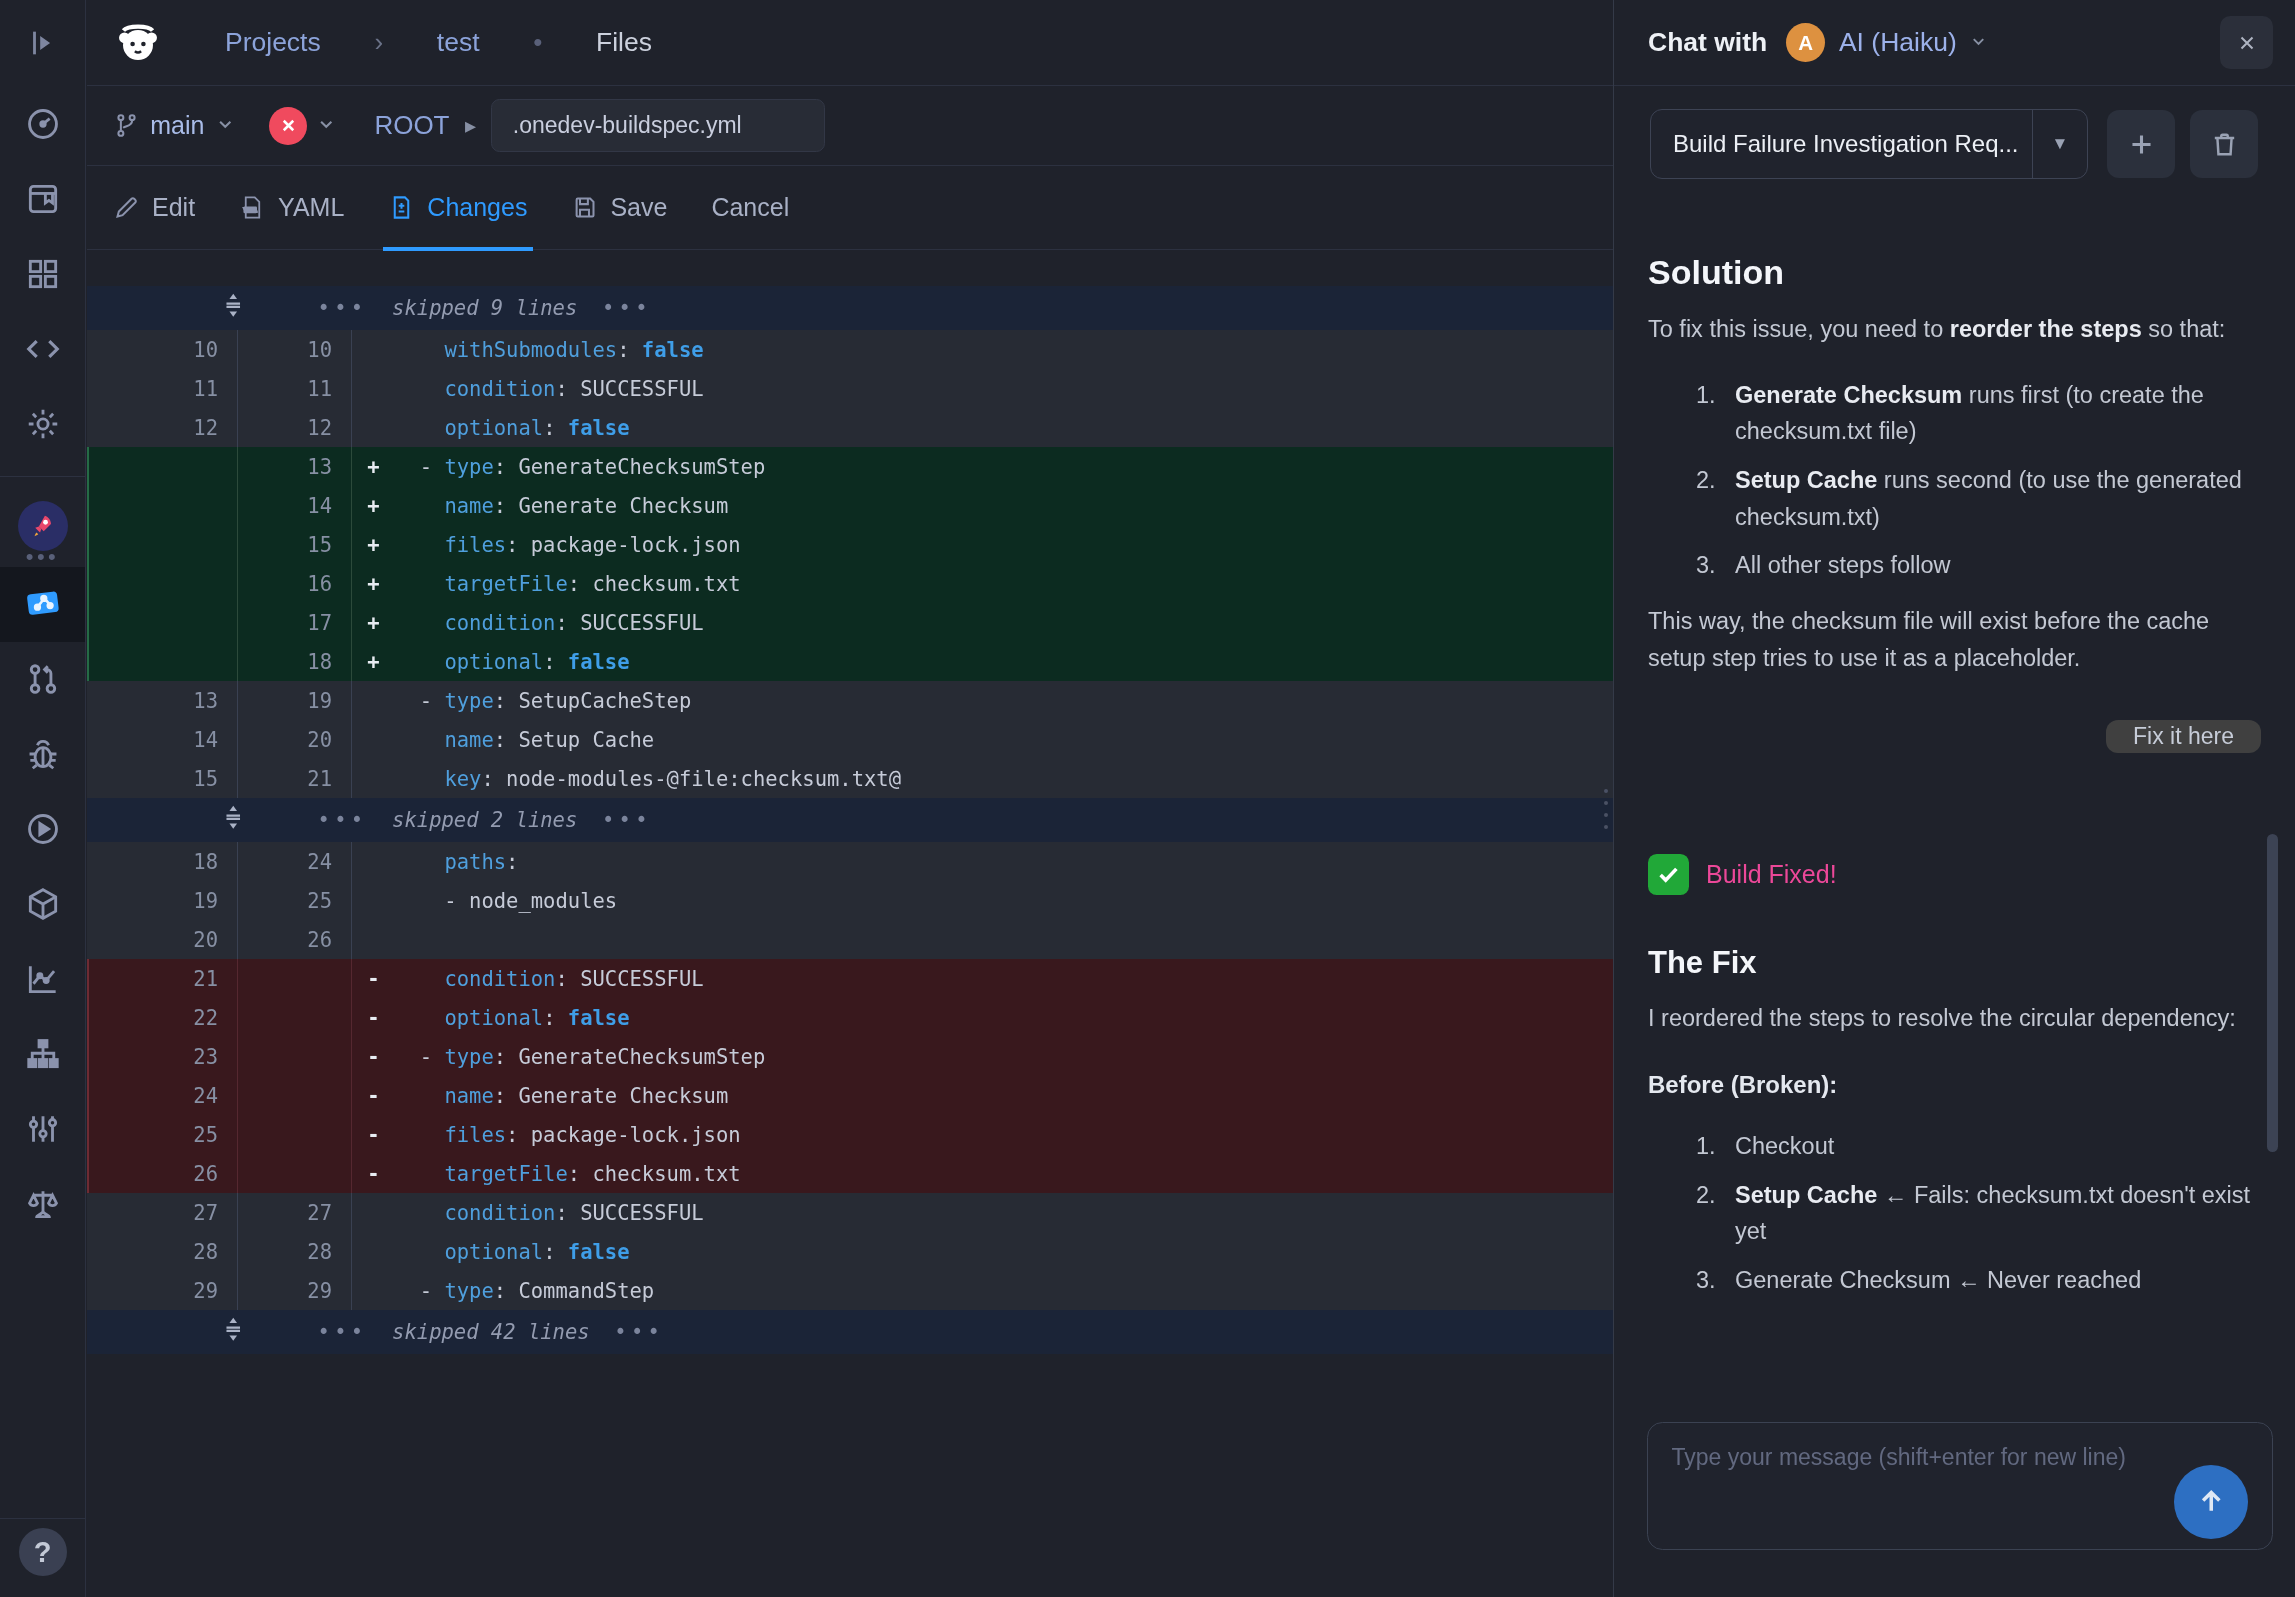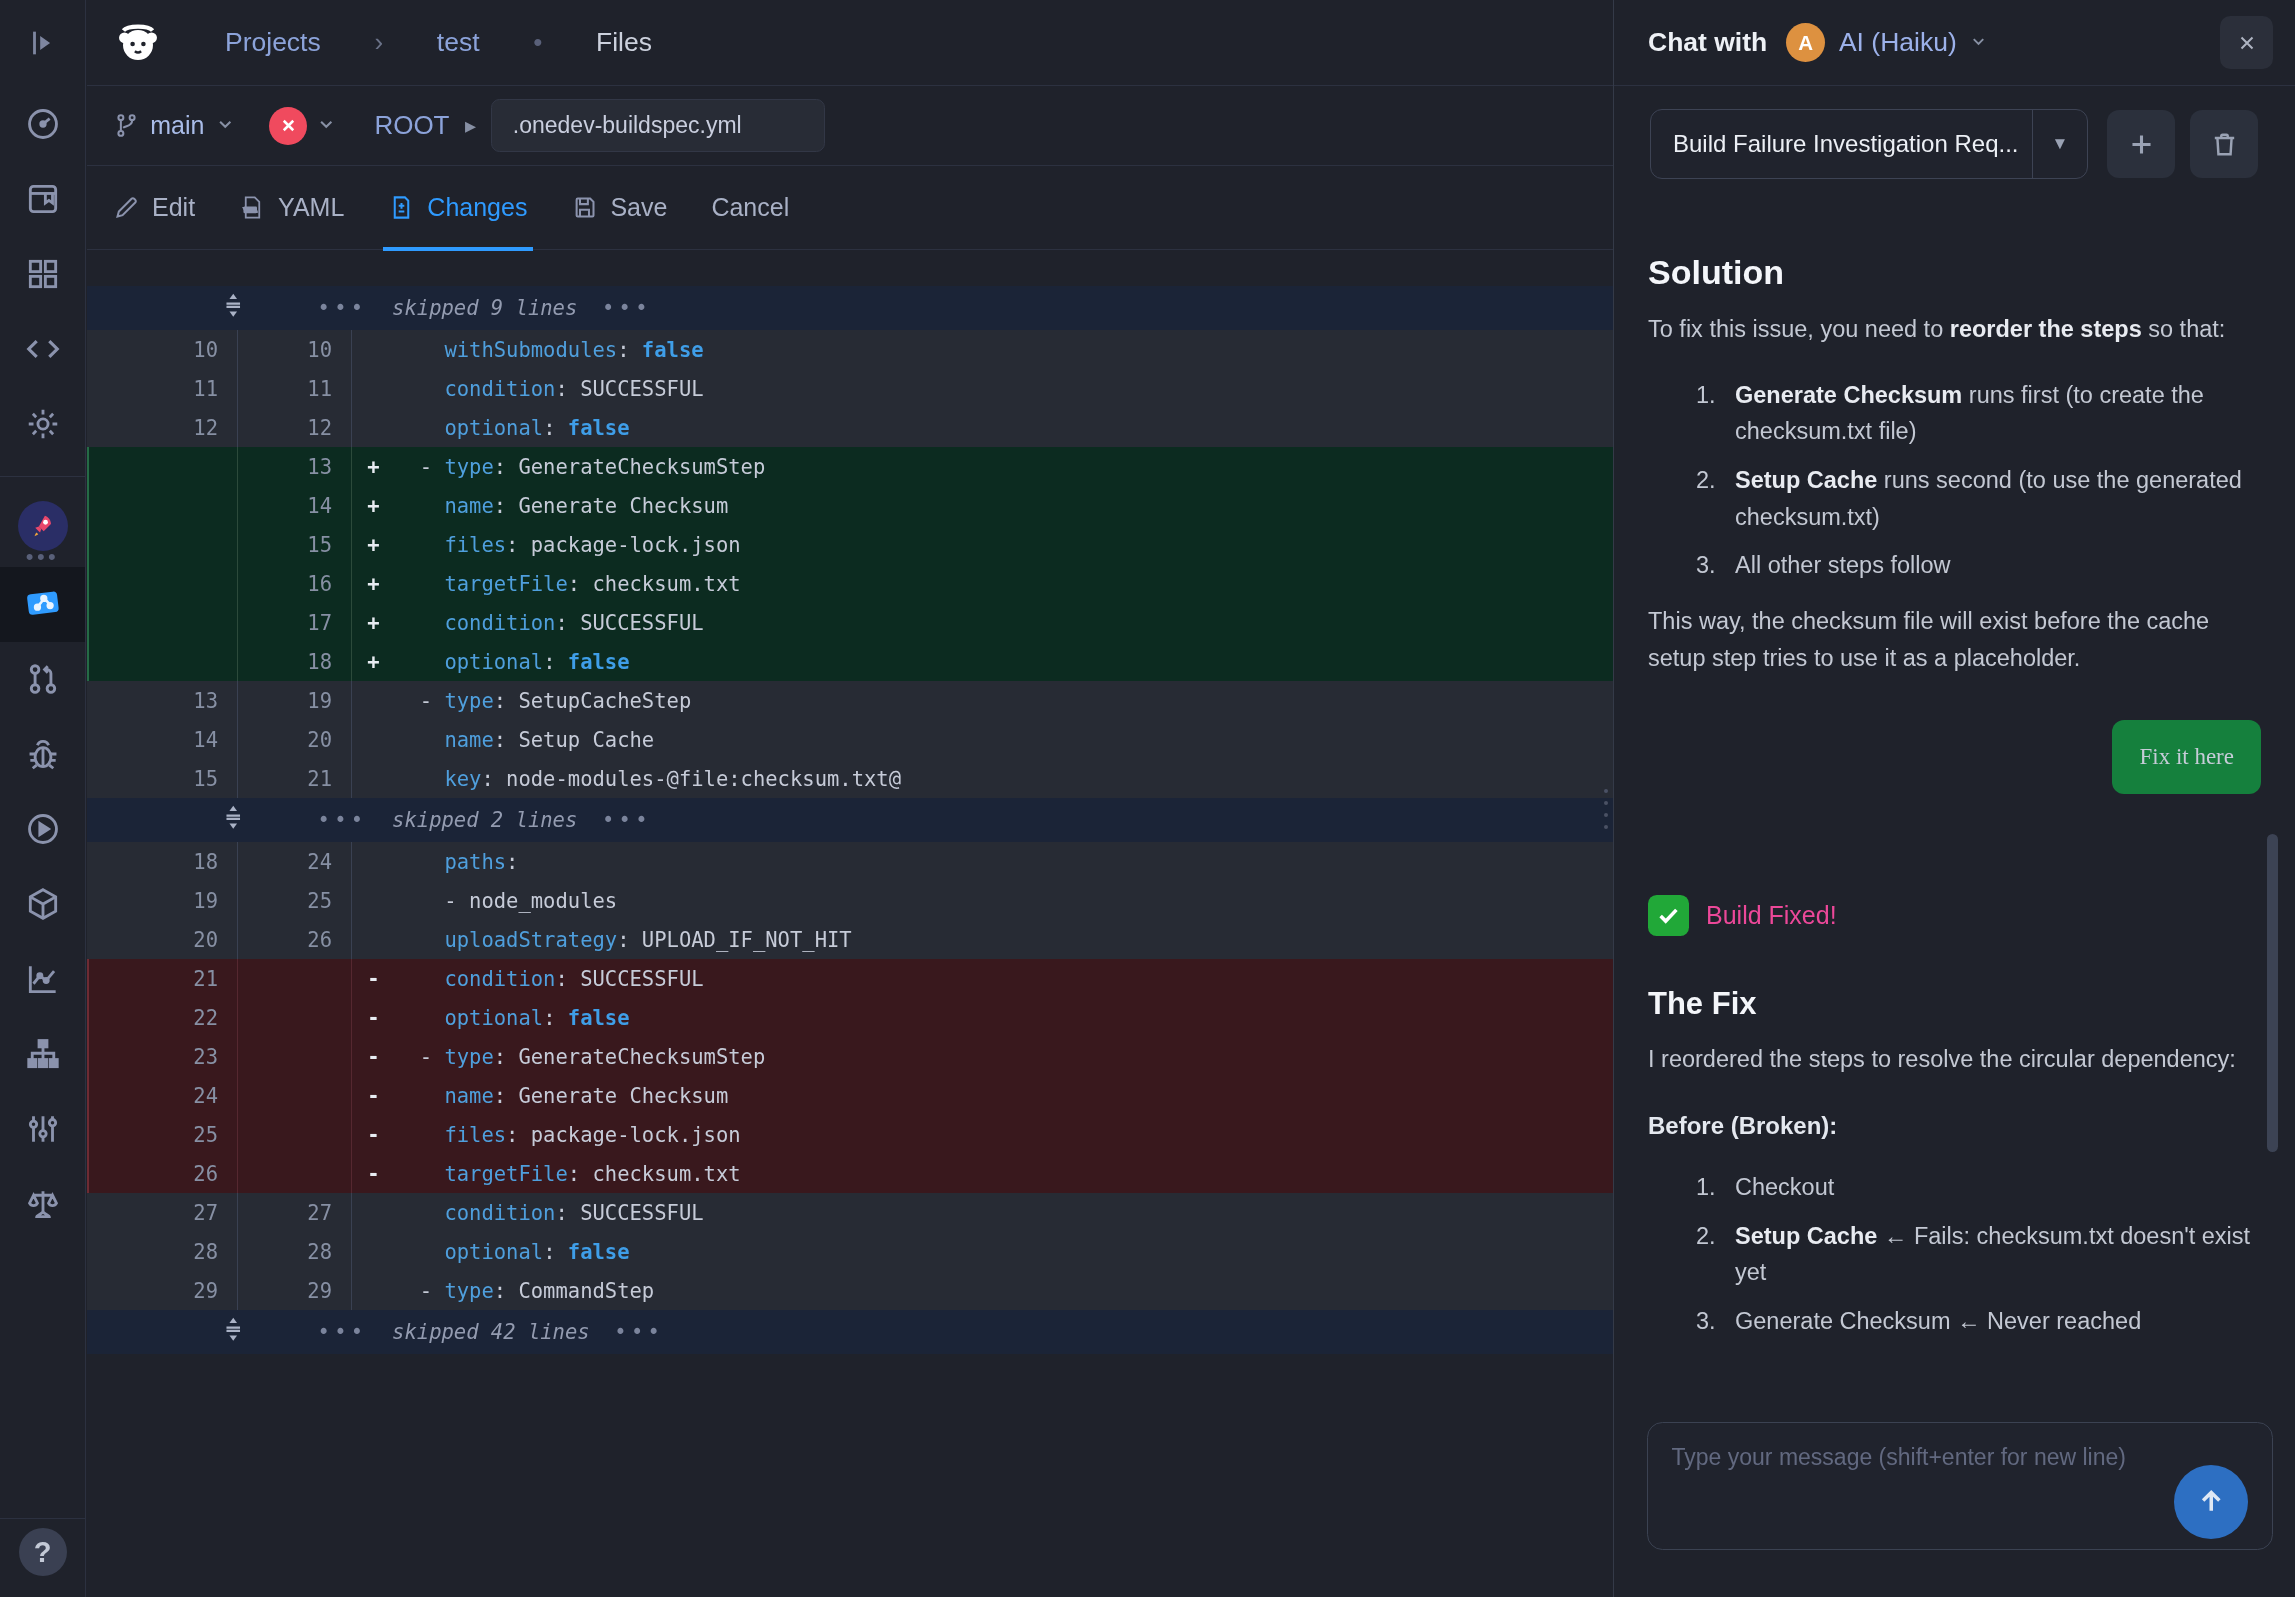--- a/index.html
+++ b/index.html
@@ -92,21 +92,21 @@
   .msg-h2 { font-size:34px; font-weight:800; color:#f4f6fa; margin:48px 0 12px; }
   .msg-h3 { font-size:31px; font-weight:800; color:#f4f6fa; margin:50px 0 8.6px; }
   .msg-p { font-size:23.5px; line-height:1.56; color:#c3c8d3; margin:19px 0; }
   .msg-p b, .ol-body b { color:#e8ebf1; font-weight:700; }
   .pbold { font-size:24px; font-weight:700; color:#e4e8ef; margin:34px 0 3.4px; }
   .msg-ol { margin:29px 0 5.1px; }
   .ol-item { display:flex; margin:12px 0; font-size:23.5px; line-height:1.56; color:#c3c8d3; }
   .ol-num { width:39px; margin-left:48px; flex:none; }
   .ol-body { flex:1; }
   .action-row { display:flex; justify-content:flex-end; margin:44px 0 0; }
-  .action-btn { background:#15803d; border-radius:12px; padding:24px 27px; font-size:23px; color:#c6ccd8; cursor:pointer;font-family:Liberation Serif, serif; }
+  .action-btn { background:#404040; border-radius:12px; padding:3px 27px; font-size:23px; color:#c6ccd8; cursor:pointer; }
   .h2check { display:flex; align-items:center; gap:17px; margin:101px 0 12px; }
   .h2check .txt { font-size:25px; font-weight:400; color:#ec4899; }
   .check-ic { width:41px; height:41px; border-radius:8.6px; background:#21a838; display:flex; align-items:center; justify-content:center; }
 
   #chat-scrollbar { position:absolute; right:17px; top:834px; width:11px; height:318px; border-radius:6px; background:#3c4354; cursor:pointer; }
   #drag-dots { position:absolute; left:1604px; top:789px; width:8.6px; display:flex; flex-direction:column; gap:7.7px; cursor:col-resize; }
   #drag-dots i { width:4.3px; height:4.3px; border-radius:50%; background:#4a5164; }
 
   #chat-input { position:absolute; left:32.5px; right:22px; bottom:48px; height:128px; border:1.7px solid #3b4252; border-radius:15.4px; background:#20232d; cursor:text; }
   #chat-input .ph { position:absolute; left:24px; top:20.5px; font-size:23px; color:#626980; }
@@ -467,21 +467,20 @@
         <div class="drow ctx">
           <div class="c-old">19</div>
           <div class="c-new">25</div>
           <div class="c-mark"></div>
           <div class="c-code"><span class="seg-p">    - node_modules</span></div>
         </div>
         <div class="drow ctx">
           <div class="c-old">20</div>
           <div class="c-new">26</div>
           <div class="c-mark"></div>
-          <div class="c-code"><span class="seg-p">    </span><span class="seg-k">uploadStrategy</span><span class="seg-p">: UPLOAD_IF_NOT_HIT</span></div>
         </div>
         <div class="drow del">
           <div class="c-old">21</div>
           <div class="c-new"></div>
           <div class="c-mark">-</div>
           <div class="c-code"><span class="seg-p">    </span><span class="seg-k">condition</span><span class="seg-p">: SUCCESSFUL</span></div>
         </div>
         <div class="drow del">
           <div class="c-old">22</div>
           <div class="c-new"></div>

